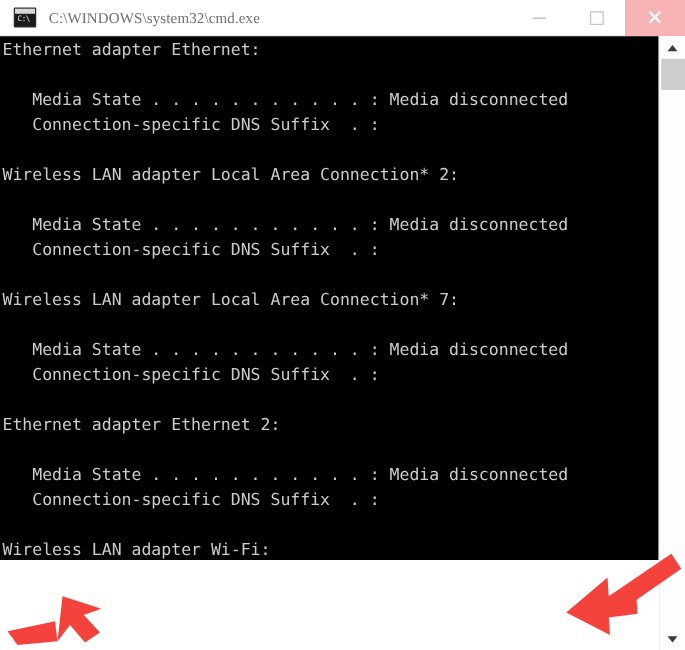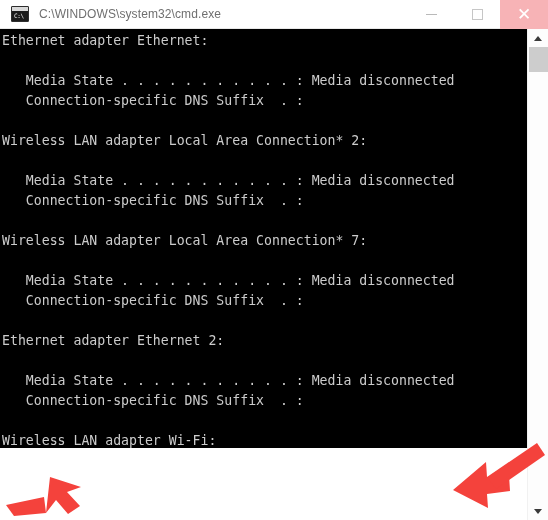--- a/index.html
+++ b/index.html
@@ -60,21 +60,21 @@
     color: #f0f0f0;
     font-family: "DejaVu Sans Mono", monospace;
     font-size: 6px;
     line-height: 7px;
     letter-spacing: -0.3px;
     white-space: nowrap;
   }
   .title-text {
     color: #6f6f6f;
     font-size: 12px;
-    font-family: Liberation Sans, sans-serif;
+    font-family: Liberation Serif, serif;
     white-space: nowrap;
     letter-spacing: 0.1px;
   }
   .title-spacer { flex: 1 1 auto; }
   .caption-btn {
     width: 46px;
     height: 29px;
     display: flex;
     align-items: center;
     justify-content: center;

